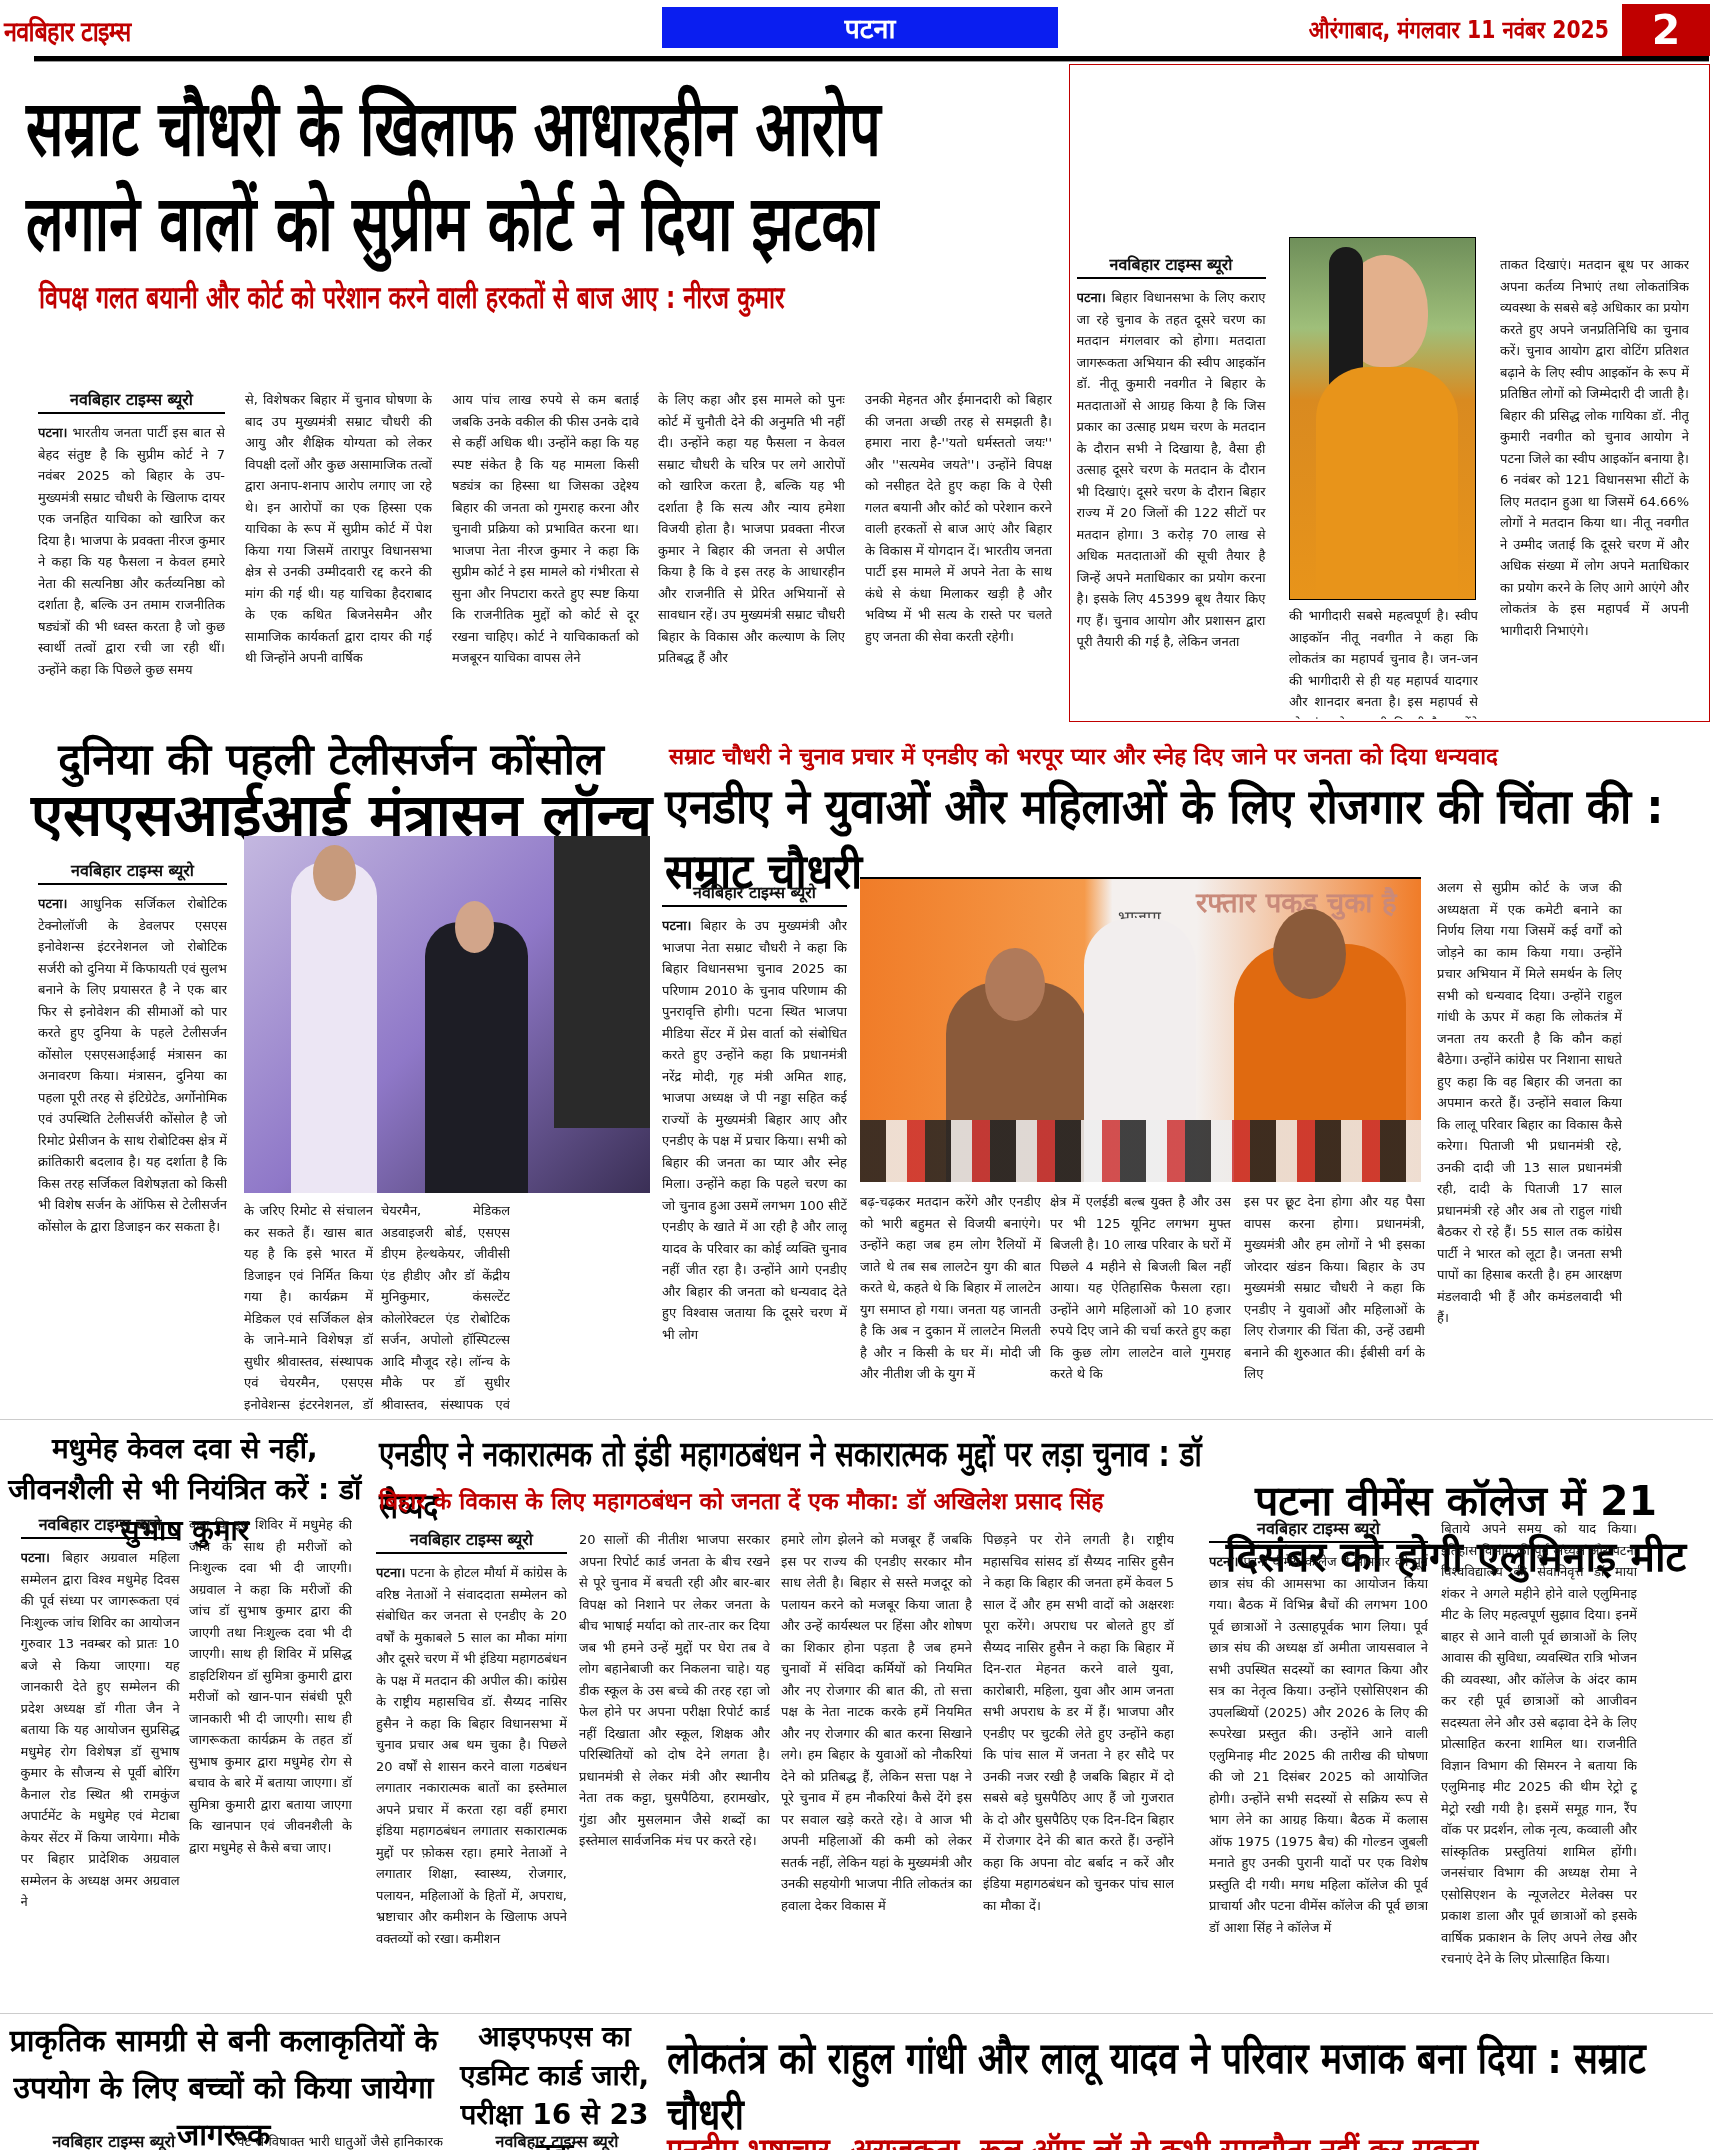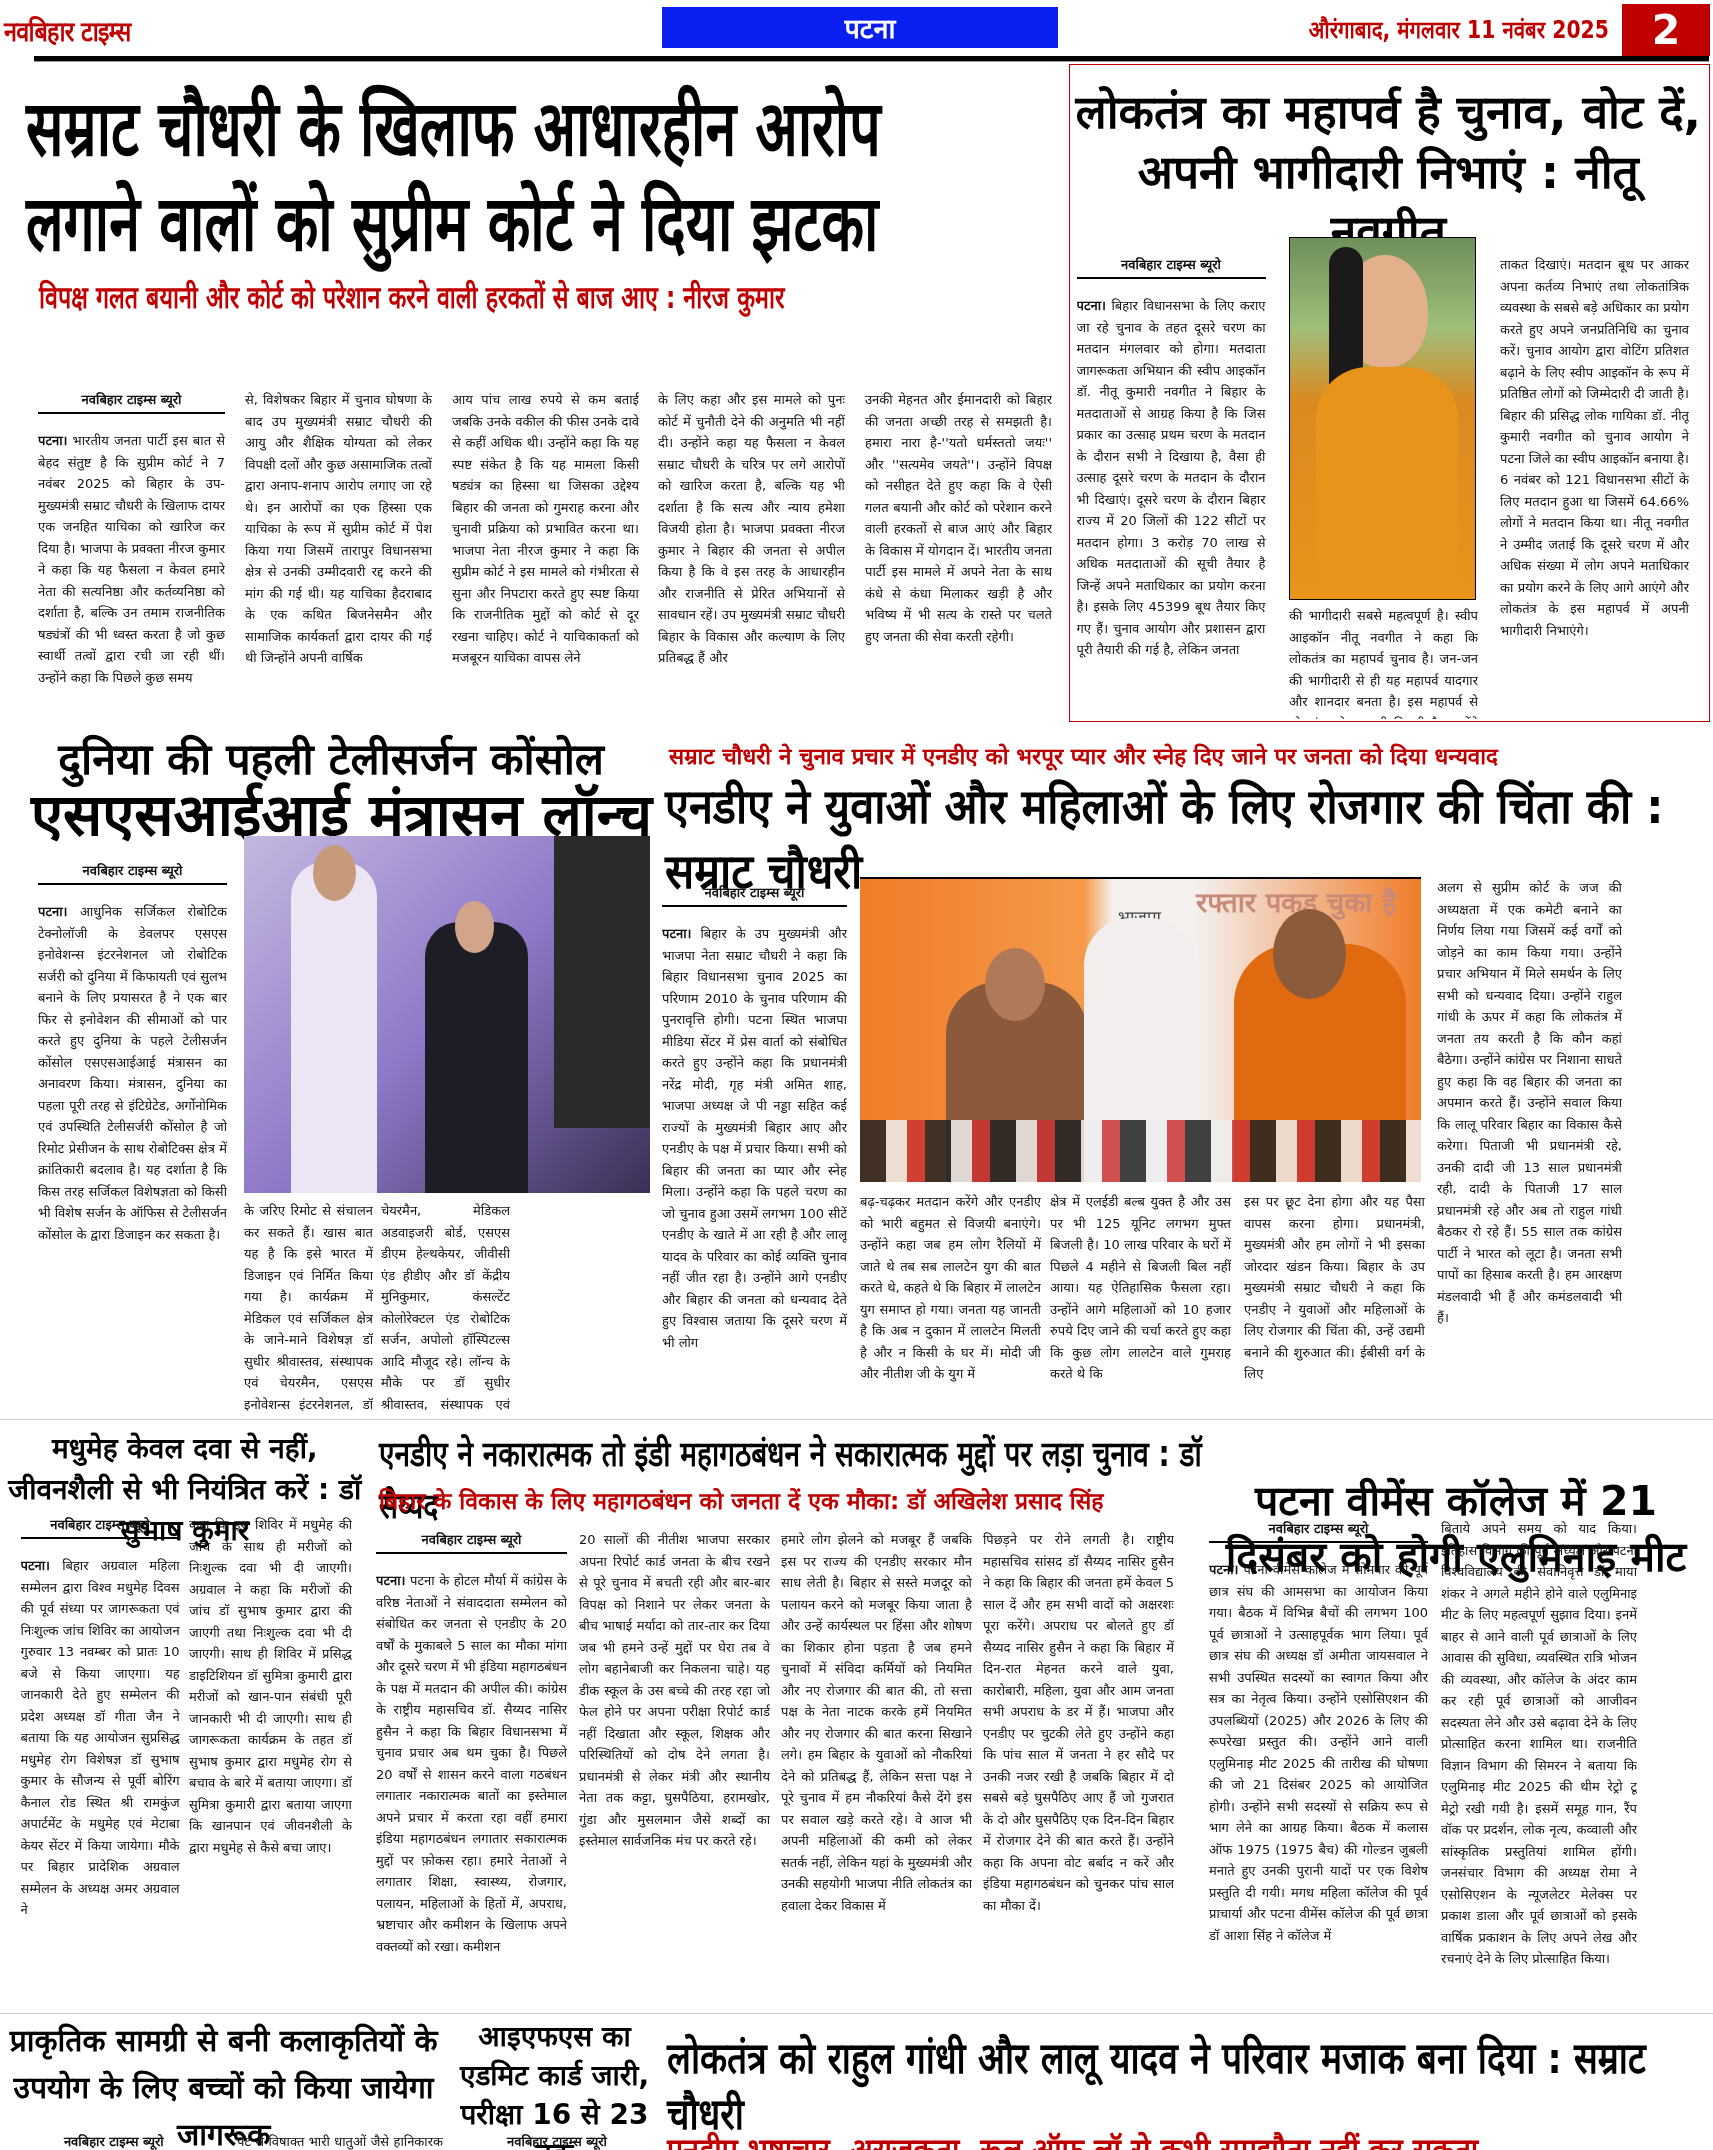--- a/index.html
+++ b/index.html
@@ -15,21 +15,21 @@
   .mast-page { left: 1622px; top: 4.3px; width: 88px; height: 52px; background: #c00000; color: #fff; font-size: 41px; font-weight: bold; display: flex; align-items: center; justify-content: center; }
   .mast-rule { left: 34px; top: 56px; width: 1675px; height: 6px; background: #000; border-bottom: 1.7px solid #999; }
 
   
   .hl { font-weight: bold; color: #000; line-height: 1.15; text-align: center; transform-origin: center top; }
   .hl-red { color: #c00000; font-weight: bold; text-align: center; }
 
   
   .col { font-size: 13px; line-height: 21.5px; text-align: justify; color: #111; overflow: hidden; font-family: "DejaVu Sans", sans-serif; }
   .col .lead { font-weight: bold; }
-  .byline { font-size: 13px; font-weight: bold; text-align: center; border-bottom: 2.2px solid #000; padding-bottom: 1.7px; margin-bottom: 16px; }
+  .byline { font-size: 16px; font-weight: bold; text-align: center; border-bottom: 2.2px solid #000; padding-bottom: 1.7px; margin-bottom: 8px; }
 
   .boxed { border: 1.7px solid #c00000; }
   .photo { overflow: hidden; }
   .hrule { height: 1.3px; background: #000; }
 </style>
 </head>
 <body>
 
 <div class="abs mast-left">नवबिहार टाइम्स</div>
 <div class="abs mast-city">पटना</div>
@@ -47,21 +47,20 @@
     <span class="lead">पटना।</span>
     <span>भारतीय जनता पार्टी इस बात से बेहद संतुष्ट है कि सुप्रीम कोर्ट ने 7 नवंबर 2025 को बिहार के उप-मुख्यमंत्री सम्राट चौधरी के खिलाफ दायर एक जनहित याचिका को खारिज कर दिया है। भाजपा के प्रवक्ता नीरज कुमार ने कहा कि यह फैसला न केवल हमारे नेता की सत्यनिष्ठा और कर्तव्यनिष्ठा को दर्शाता है, बल्कि उन तमाम राजनीतिक षड्यंत्रों की भी ध्वस्त करता है जो कुछ स्वार्थी तत्वों द्वारा रची जा रही थीं। उन्होंने कहा कि पिछले कुछ समय</span>
   </div>
   <div class="abs col" style="left:245px;top:389px;width:187px;height:336px;">से, विशेषकर बिहार में चुनाव घोषणा के बाद उप मुख्यमंत्री सम्राट चौधरी की आयु और शैक्षिक योग्यता को लेकर विपक्षी दलों और कुछ असामाजिक तत्वों द्वारा अनाप-शनाप आरोप लगाए जा रहे थे। इन आरोपों का एक हिस्सा एक याचिका के रूप में सुप्रीम कोर्ट में पेश किया गया जिसमें तारापुर विधानसभा क्षेत्र से उनकी उम्मीदवारी रद्द करने की मांग की गई थी। यह याचिका हैदराबाद के एक कथित बिजनेसमैन और सामाजिक कार्यकर्ता द्वारा दायर की गई थी जिन्होंने अपनी वार्षिक</div>
   <div class="abs col" style="left:452px;top:389px;width:187px;height:336px;">आय पांच लाख रुपये से कम बताई जबकि उनके वकील की फीस उनके दावे से कहीं अधिक थी। उन्होंने कहा कि यह स्पष्ट संकेत है कि यह मामला किसी षड्यंत्र का हिस्सा था जिसका उद्देश्य बिहार की जनता को गुमराह करना और चुनावी प्रक्रिया को प्रभावित करना था। भाजपा नेता नीरज कुमार ने कहा कि सुप्रीम कोर्ट ने इस मामले को गंभीरता से सुना और निपटारा करते हुए स्पष्ट किया कि राजनीतिक मुद्दों को कोर्ट से दूर रखना चाहिए। कोर्ट ने याचिकाकर्ता को मजबूरन याचिका वापस लेने</div>
   <div class="abs col" style="left:658px;top:389px;width:187px;height:336px;">के लिए कहा और इस मामले को पुनः कोर्ट में चुनौती देने की अनुमति भी नहीं दी। उन्होंने कहा यह फैसला न केवल सम्राट चौधरी के चरित्र पर लगे आरोपों को खारिज करता है, बल्कि यह भी दर्शाता है कि सत्य और न्याय हमेशा विजयी होता है। भाजपा प्रवक्ता नीरज कुमार ने बिहार की जनता से अपील किया है कि वे इस तरह के आधारहीन और राजनीति से प्रेरित अभियानों से सावधान रहें। उप मुख्यमंत्री सम्राट चौधरी बिहार के विकास और कल्याण के लिए प्रतिबद्ध हैं और</div>
   <div class="abs col" style="left:865px;top:389px;width:187px;height:336px;">उनकी मेहनत और ईमानदारी को बिहार की जनता अच्छी तरह से समझती है। हमारा नारा है-''यतो धर्मस्ततो जयः'' और ''सत्यमेव जयते''। उन्होंने विपक्ष को नसीहत देते हुए कहा कि वे ऐसी गलत बयानी और कोर्ट को परेशान करने वाली हरकतों से बाज आएं और बिहार के विकास में योगदान दें। भारतीय जनता पार्टी इस मामले में अपने नेता के साथ कंधे से कंधा मिलाकर खड़ी है और भविष्य में भी सत्य के रास्ते पर चलते हुए जनता की सेवा करती रहेगी।</div>
 </section>
 
 <section class="abs boxed" style="left:1069px;top:64px;width:641px;height:658px;">
-  <div class="hl" style="position:absolute;left:4.3px;top:17px;width:628px;font-size:46px;line-height:60px;">लोकतंत्र का महापर्व है चुनाव, वोट दें, अपनी भागीदारी निभाएं : नीतू नवगीत</div>
   <div class="col" style="position:absolute;left:6.5px;top:189px;width:189px;height:465px;">
     <div class="byline">नवबिहार टाइम्स ब्यूरो</div>
     <span class="lead">पटना।</span>
     <span>बिहार विधानसभा के लिए कराए जा रहे चुनाव के तहत दूसरे चरण का मतदान मंगलवार को होगा। मतदाता जागरूकता अभियान की स्वीप आइकॉन डॉ. नीतू कुमारी नवगीत ने बिहार के मतदाताओं से आग्रह किया है कि जिस प्रकार का उत्साह प्रथम चरण के मतदान के दौरान सभी ने दिखाया है, वैसा ही उत्साह दूसरे चरण के मतदान के दौरान भी दिखाएं। दूसरे चरण के दौरान बिहार राज्य में 20 जिलों की 122 सीटों पर मतदान होगा। 3 करोड़ 70 लाख से अधिक मतदाताओं की सूची तैयार है जिन्हें अपने मताधिकार का प्रयोग करना है। इसके लिए 45399 बूथ तैयार किए गए हैं। चुनाव आयोग और प्रशासन द्वारा पूरी तैयारी की गई है, लेकिन जनता</span>
   </div>
   <div class="photo" style="position:absolute;left:219px;top:172px;width:187px;height:363px;border:1.3px solid #000;background:linear-gradient(180deg,#6f8f5a 0%,#9fbf7a 25%,#d98a20 45%,#e8941a 100%);" title="portrait-neetu-navgeet">
     <div style="position:absolute;left:52px;top:17px;width:86px;height:112px;border-radius:50% 50% 45% 45%;background:#e3b08c;"></div>
     <div style="position:absolute;left:39px;top:8.6px;width:34px;height:215px;background:#1a1a1a;border-radius:17px;"></div>
     <div style="position:absolute;left:26px;top:129px;width:142px;height:234px;background:#e8941a;border-radius:52px 52px 0 0;"></div>
   </div>

